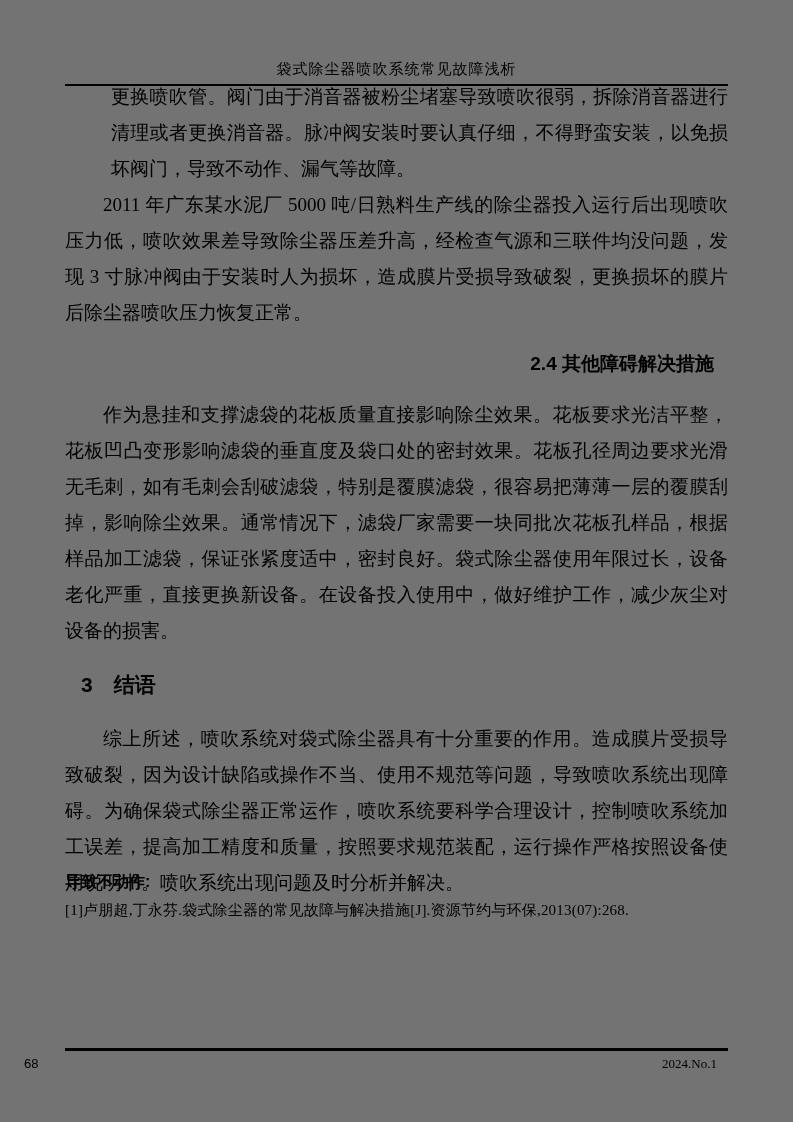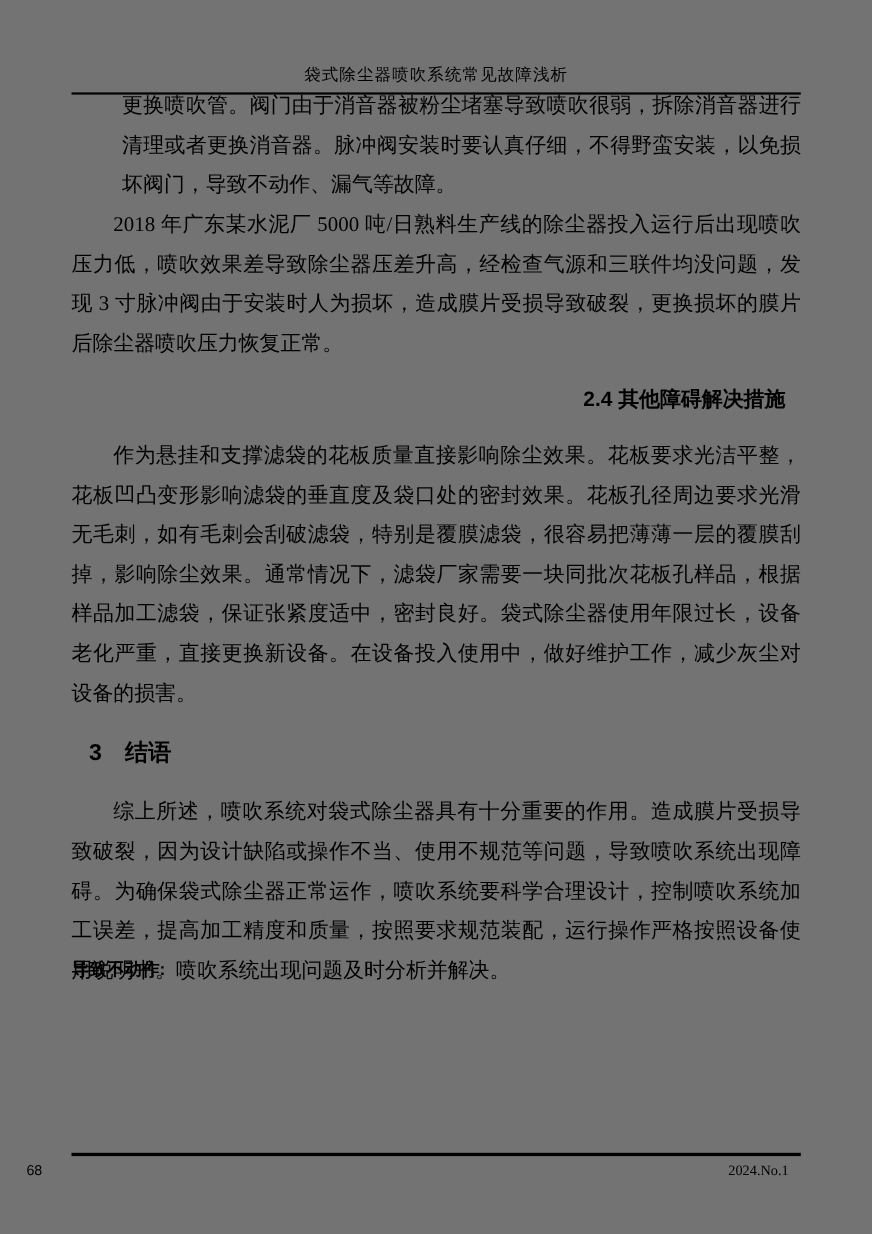--- a/index.html
+++ b/index.html
@@ -122,28 +122,29 @@
 <body>
 
 <div class="page">
 
   <div class="running-title">袋式除尘器喷吹系统常见故障浅析</div>
 
   <div class="header-rule"></div>
 
   <div class="article">
     <p class="no-indent">更换喷吹管。阀门由于消音器被粉尘堵塞导致喷吹很弱，拆除消音器进行清理或者更换消音器。脉冲阀安装时要认真仔细，不得野蛮安装，以免损坏阀门，导致不动作、漏气等故障。</p>
-    <p>2018 年广东某水泥厂 5000 吨/日熟料生产线的除尘器投入运行后出现喷吹压力低，喷吹效果差导致除尘器压差升高，经检查气源和三联件均没问题，发现 3 寸脉冲阀由于安装时人为损坏，造成膜片受损导致破裂，更换损坏的膜片后除尘器喷吹压力恢复正常。</p>
+    <p>2011 年广东某水泥厂 5000 吨/日熟料生产线的除尘器投入运行后出现喷吹压力低，喷吹效果差导致除尘器压差升高，经检查气源和三联件均没问题，发现 3 寸脉冲阀由于安装时人为损坏，造成膜片受损导致破裂，更换损坏的膜片后除尘器喷吹压力恢复正常。</p>
     <h2 class="heading-sub">2.4 其他障碍解决措施</h2>
     <p>作为悬挂和支撑滤袋的花板质量直接影响除尘效果。花板要求光洁平整，花板凹凸变形影响滤袋的垂直度及袋口处的密封效果。花板孔径周边要求光滑无毛刺，如有毛刺会刮破滤袋，特别是覆膜滤袋，很容易把薄薄一层的覆膜刮掉，影响除尘效果。通常情况下，滤袋厂家需要一块同批次花板孔样品，根据样品加工滤袋，保证张紧度适中，密封良好。袋式除尘器使用年限过长，设备老化严重，直接更换新设备。在设备投入使用中，做好维护工作，减少灰尘对设备的损害。</p>
     <h1 class="heading-main">3　结语</h1>
     <p>综上所述，喷吹系统对袋式除尘器具有十分重要的作用。造成膜片受损导致破裂，因为设计缺陷或操作不当、使用不规范等问题，导致喷吹系统出现障碍。为确保袋式除尘器正常运作，喷吹系统要科学合理设计，控制喷吹系统加工误差，提高加工精度和质量，按照要求规范装配，运行操作严格按照设备使用说明书。喷吹系统出现问题及时分析并解决。</p>
   </div>
 
   <div class="references">
     <p class="ref-title">导致不动作:</p>
+    <p class="ref-item">[1]卢朋超,丁永芬.袋式除尘器的常见故障与解决措施[J].资源节约与环保,2013(07):268.</p>
   </div>
 
   <div class="footer-rule"></div>
   <div class="page-number">68</div>
   <div class="issue-number">2024.No.1</div>
 
 </div>
 
 </body></html>

